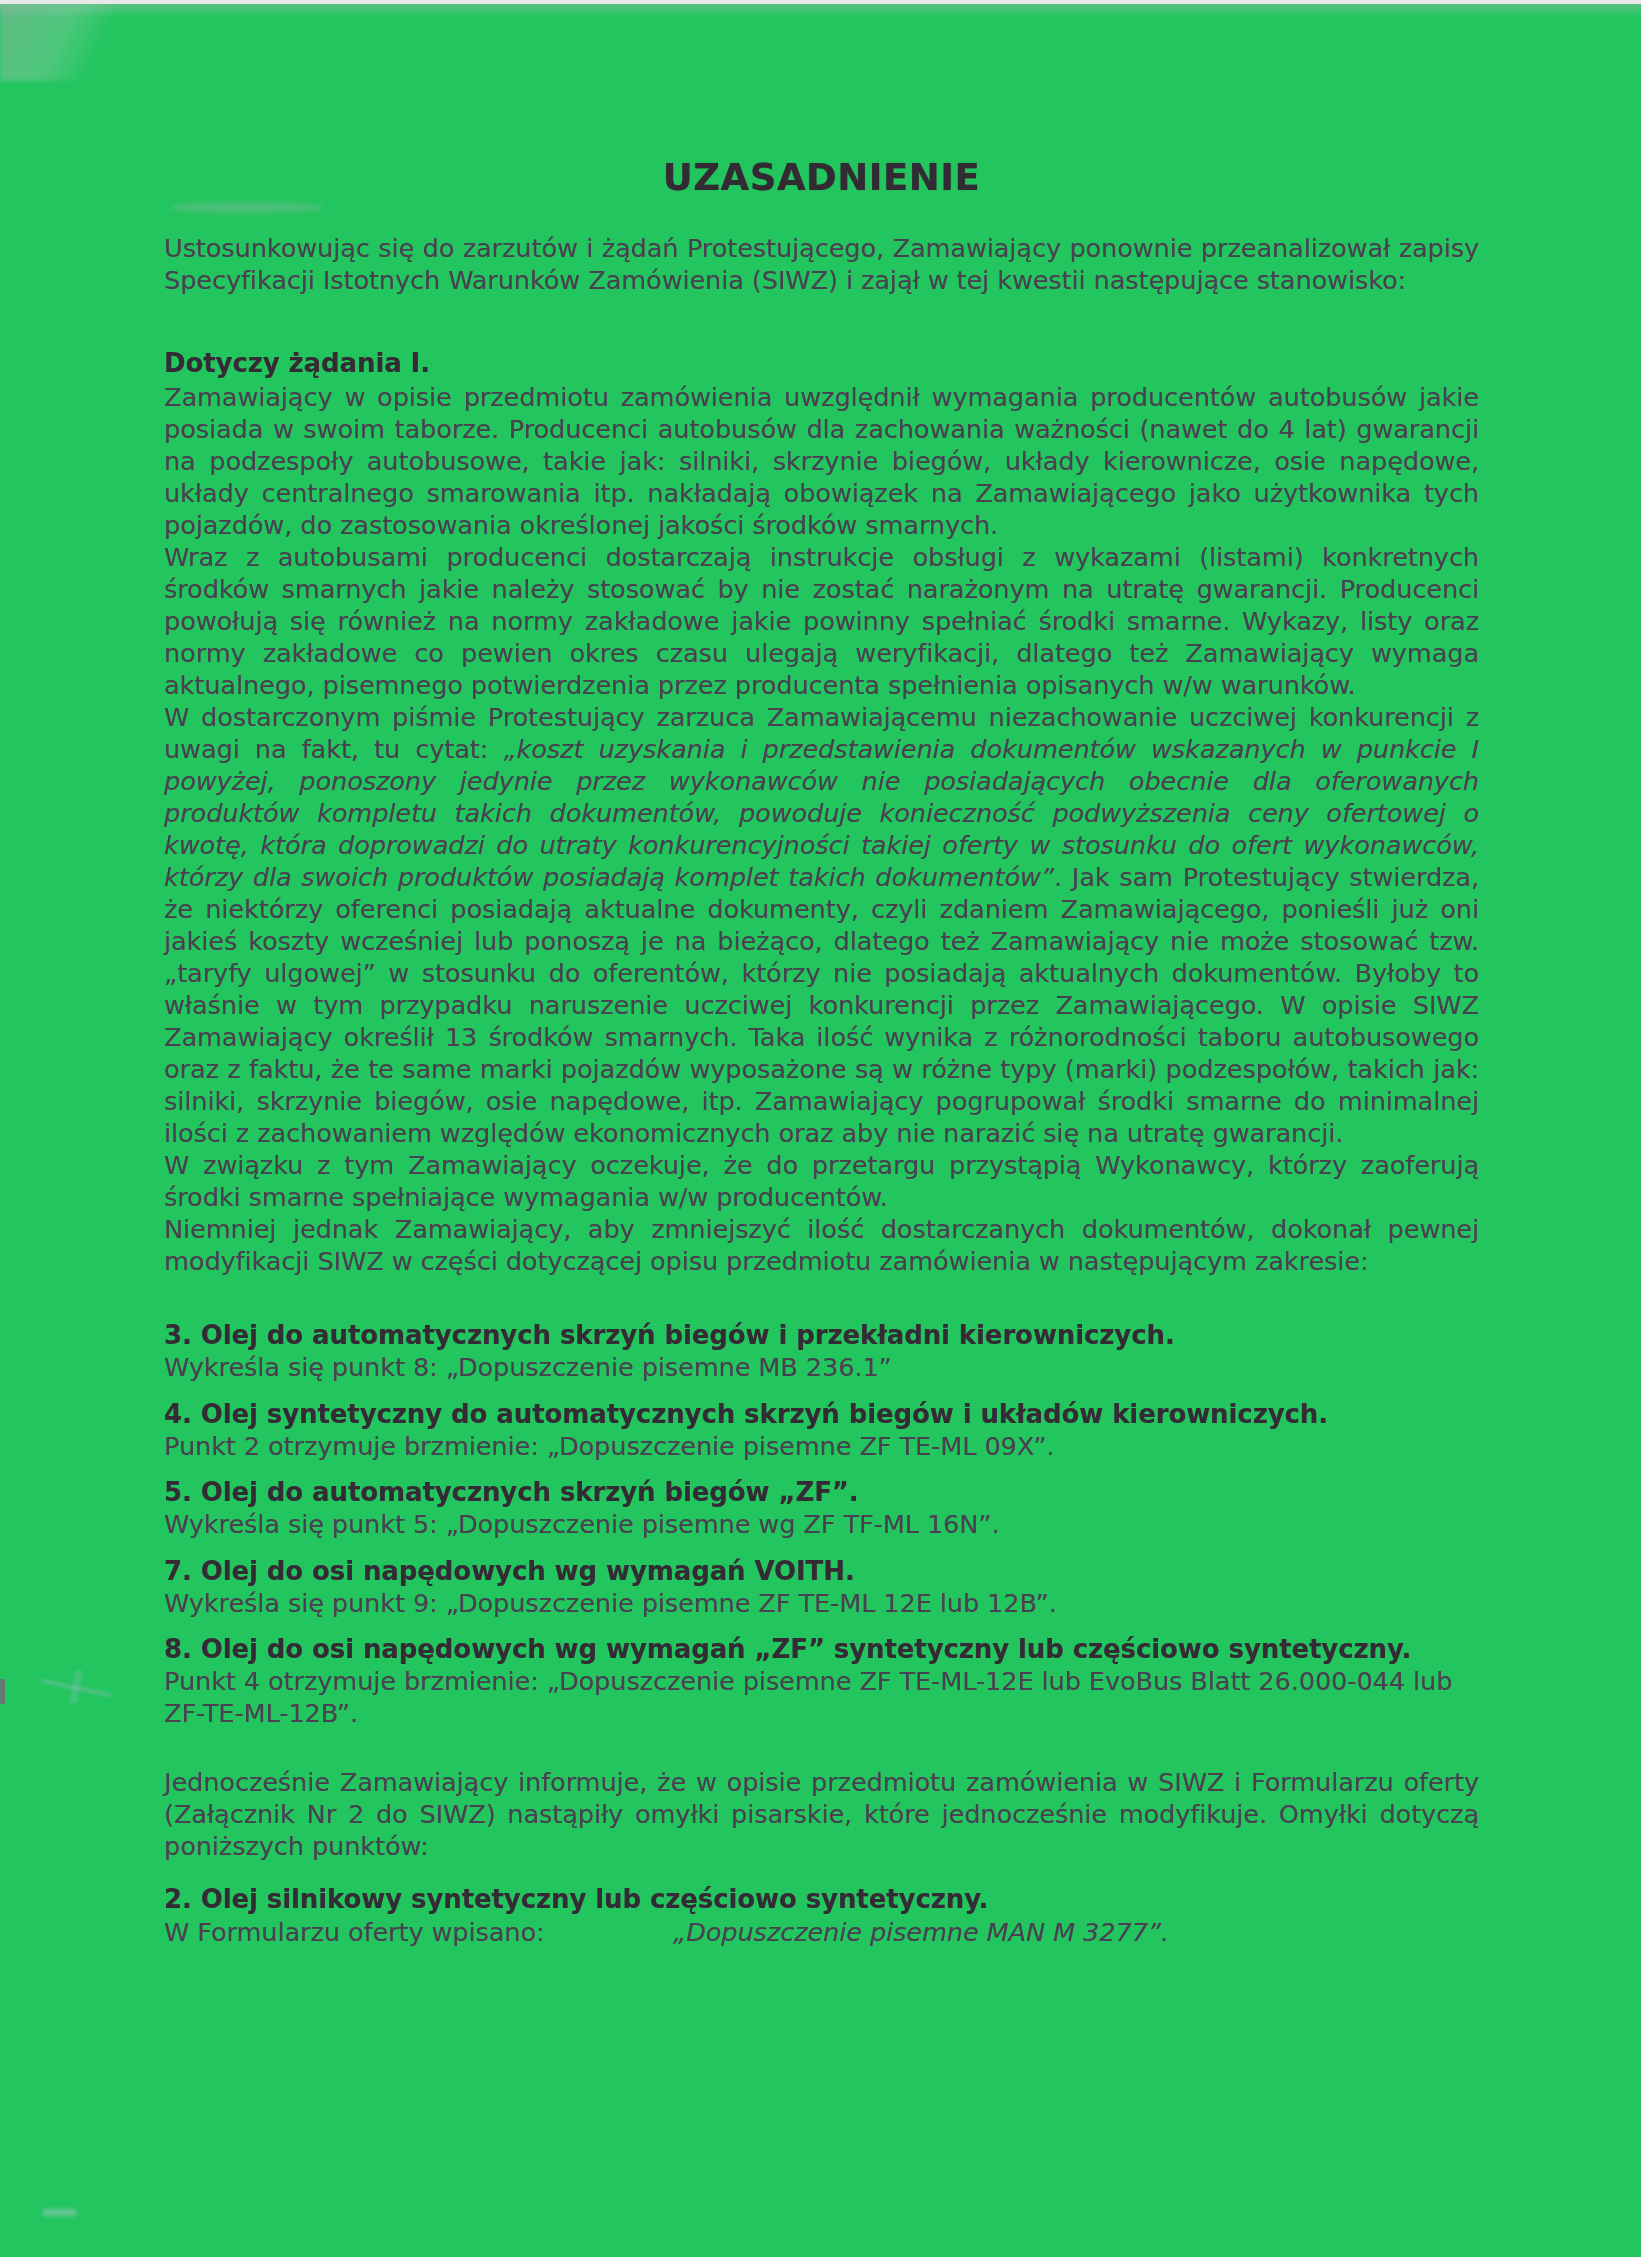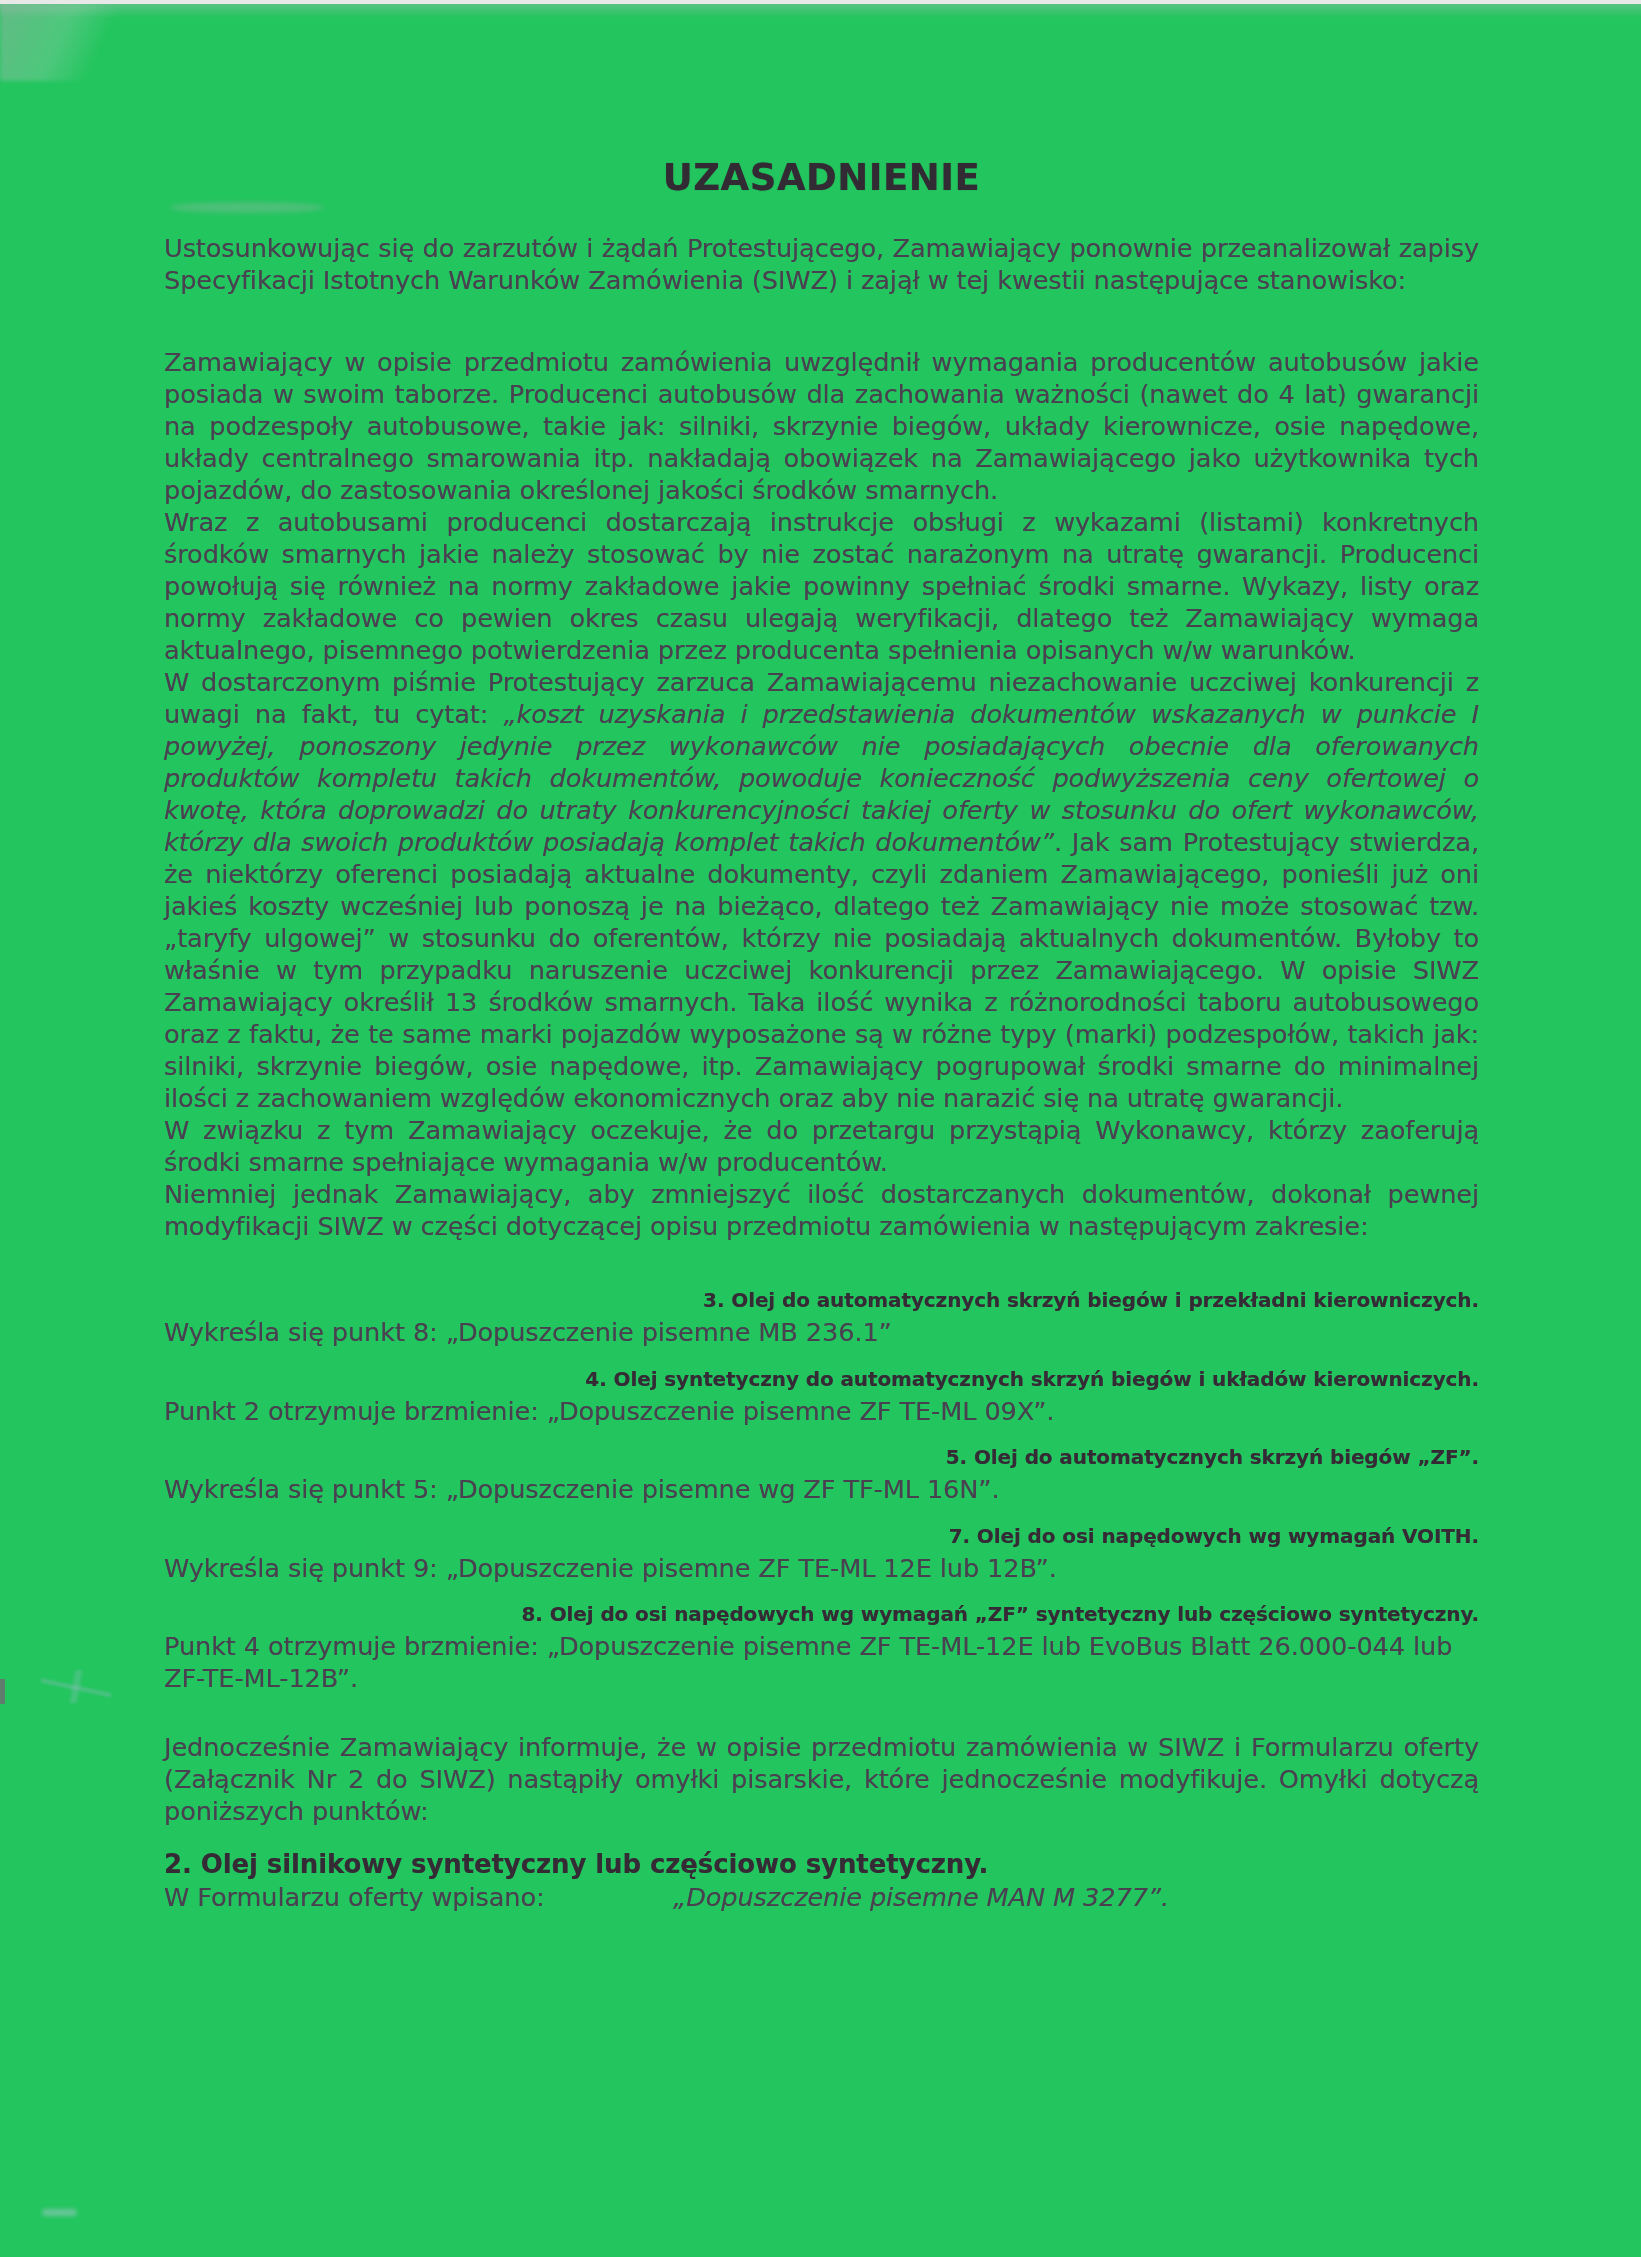--- a/index.html
+++ b/index.html
@@ -57,21 +57,21 @@
   }
   p{margin:0;text-align:justify;}
   p.intro{margin-bottom:50px;}
   .sec-heading{
     font-weight:bold;color:#342b34;font-size:26px;line-height:35px;
   }
   .mainblock p{text-align:justify;}
   .mods{margin-top:42px;}
   .mod{margin-bottom:14.5px;line-height:32px;}
   .mod-heading{
-    font-weight:bold;color:#342b34;font-size:20px;display:block;text-align:right;
+    font-weight:bold;color:#342b34;font-size:26px;display:block;
   }
   .mod-body{display:block;text-align:left;}
   .errata-intro{margin-top:37px;}
   .errata-heading{
     margin-top:21px;font-weight:bold;color:#342b34;font-size:26px;line-height:32px;
   }
   .errata-row{display:flex;line-height:34px;gap:36px;}
   .errata-label{width:473px;flex:0 0 473px;}
   .errata-value{font-style:italic;}
   em{font-style:italic;}
@@ -86,20 +86,21 @@
   <div class="pencil-mark"></div>
   <div class="edge-sliver"></div>
   <div class="bottom-dash"></div>
 
   <div class="content">
 
     <h1 class="doc-title">UZASADNIENIE</h1>
 
     <p class="intro">Ustosunkowując się do zarzutów i żądań Protestującego, Zamawiający ponownie przeanalizował zapisy Specyfikacji Istotnych Warunków Zamówienia (SIWZ) i zajął w tej kwestii następujące stanowisko:</p>
 
+    <div class="sec-heading">Dotyczy żądania I.</div>
 
     <div class="mainblock">
       <p>Zamawiający w opisie przedmiotu zamówienia uwzględnił wymagania producentów autobusów jakie posiada w swoim taborze. Producenci autobusów dla zachowania ważności (nawet do 4 lat) gwarancji na podzespoły autobusowe, takie jak: silniki, skrzynie biegów, układy kierownicze, osie napędowe, układy centralnego smarowania itp. nakładają obowiązek na Zamawiającego jako użytkownika tych pojazdów, do zastosowania określonej jakości środków smarnych.</p>
       <p>Wraz z autobusami producenci dostarczają instrukcje obsługi z wykazami (listami) konkretnych środków smarnych jakie należy stosować by nie zostać narażonym na utratę gwarancji. Producenci powołują się również na normy zakładowe jakie powinny spełniać środki smarne. Wykazy, listy oraz normy zakładowe co pewien okres czasu ulegają weryfikacji, dlatego też Zamawiający wymaga aktualnego, pisemnego potwierdzenia przez producenta spełnienia opisanych w/w warunków.</p>
       <p><span>W dostarczonym piśmie Protestujący zarzuca Zamawiającemu niezachowanie uczciwej konkurencji z uwagi na fakt, tu cytat: </span><em>„koszt uzyskania i przedstawienia dokumentów wskazanych w punkcie I powyżej, ponoszony jedynie przez wykonawców nie posiadających obecnie dla oferowanych produktów kompletu takich dokumentów, powoduje konieczność podwyższenia ceny ofertowej o kwotę, która doprowadzi do utraty konkurencyjności takiej oferty w stosunku do ofert wykonawców, którzy dla swoich produktów posiadają komplet takich dokumentów”</em><span>. Jak sam Protestujący stwierdza, że niektórzy oferenci posiadają aktualne dokumenty, czyli zdaniem Zamawiającego, ponieśli już oni jakieś koszty wcześniej lub ponoszą je na bieżąco, dlatego też Zamawiający nie może stosować tzw. „taryfy ulgowej” w stosunku do oferentów, którzy nie posiadają aktualnych dokumentów. Byłoby to właśnie w tym przypadku naruszenie uczciwej konkurencji przez Zamawiającego. W opisie SIWZ Zamawiający określił 13 środków smarnych. Taka ilość wynika z różnorodności taboru autobusowego oraz z faktu, że te same marki pojazdów wyposażone są w różne typy (marki) podzespołów, takich jak: silniki, skrzynie biegów, osie napędowe, itp. Zamawiający pogrupował środki smarne do minimalnej ilości z zachowaniem względów ekonomicznych oraz aby nie narazić się na utratę gwarancji.</span></p>
       <p>W związku z tym Zamawiający oczekuje, że do przetargu przystąpią Wykonawcy, którzy zaoferują środki smarne spełniające wymagania w/w producentów.</p>
       <p>Niemniej jednak Zamawiający, aby zmniejszyć ilość dostarczanych dokumentów, dokonał pewnej modyfikacji SIWZ w części dotyczącej opisu przedmiotu zamówienia w następującym zakresie:</p>
     </div>
 
     <div class="mods">

